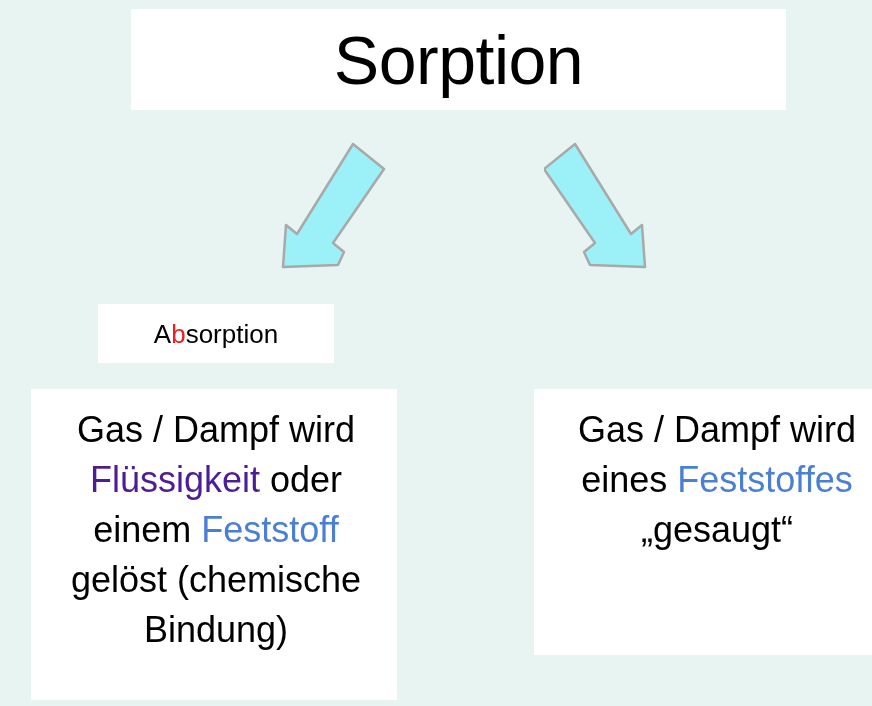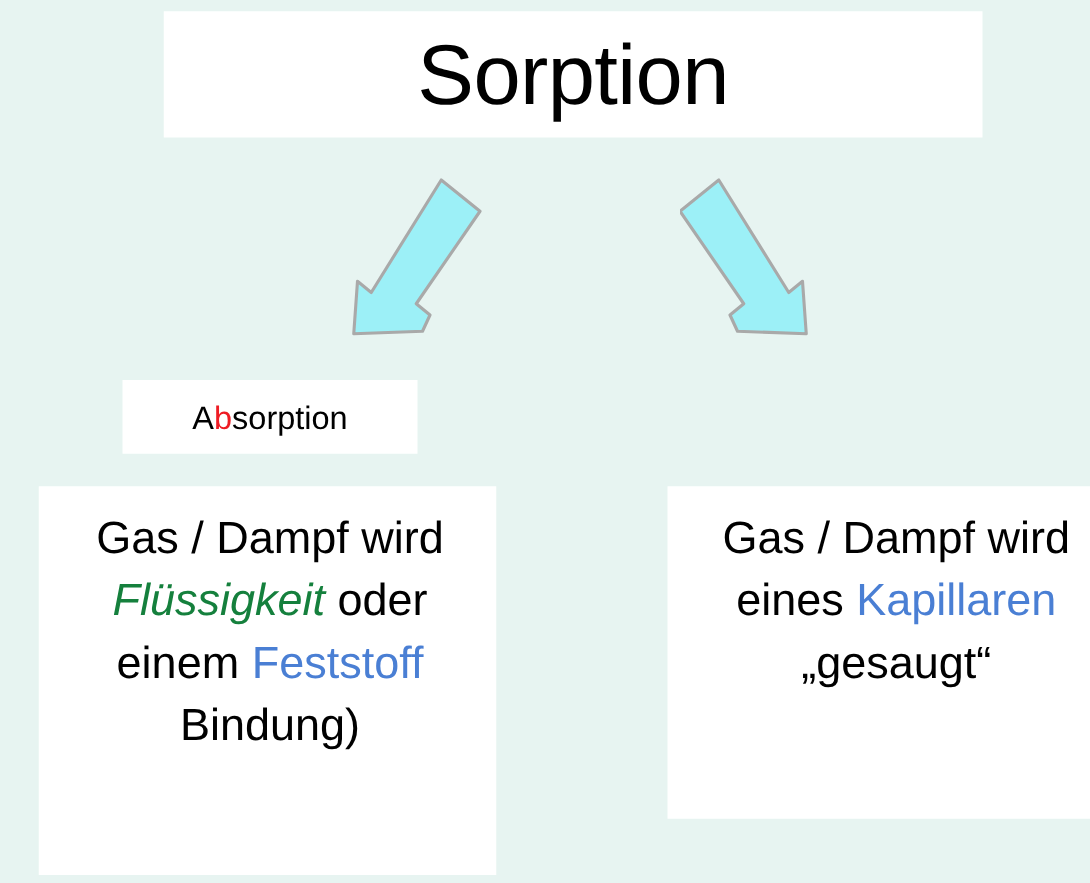--- a/index.html
+++ b/index.html
@@ -107,21 +107,21 @@
     width: 354px;
     height: 266px;
     padding: 16px 10px 10px 22px;
   }
   .body-line {
     font-size: 36px;
     line-height: 50px;
     color: #000000;
     white-space: nowrap;
   }
-  .txt-red { color: #15803d; font-style: italic; }
+  .txt-red { color: #4c1d95; }
   .txt-blue { color: #4a7fd4; }
 </style>
 </head>
 <body>
 
 <div class="slide">
 
   <div class="title-box">
     <div class="title-text">Sorption</div>
   </div>
@@ -140,22 +140,23 @@
 
   <div class="label-box label-box-left">
     <div class="label-text"><span>A</span><span class="hl-red">b</span><span>sorption</span></div>
   </div>
 
 
   <div class="body-box body-box-left">
     <div class="body-line"><span>Gas / Dampf wird</span></div>
     <div class="body-line"><span class="txt-red">Flüssigkeit</span><span> oder</span></div>
     <div class="body-line"><span>einem </span><span class="txt-blue">Feststoff</span></div>
+    <div class="body-line"><span>gelöst (chemische</span></div>
     <div class="body-line"><span>Bindung)</span></div>
   </div>
 
   <div class="body-box body-box-right">
     <div class="body-line"><span>Gas / Dampf wird</span></div>
-    <div class="body-line"><span>eines </span><span class="txt-blue">Kapillaren</span></div>
+    <div class="body-line"><span>eines </span><span class="txt-blue">Feststoffes</span></div>
     <div class="body-line"><span>„gesaugt“</span></div>
   </div>
 
 </div>
 
 </body></html>

